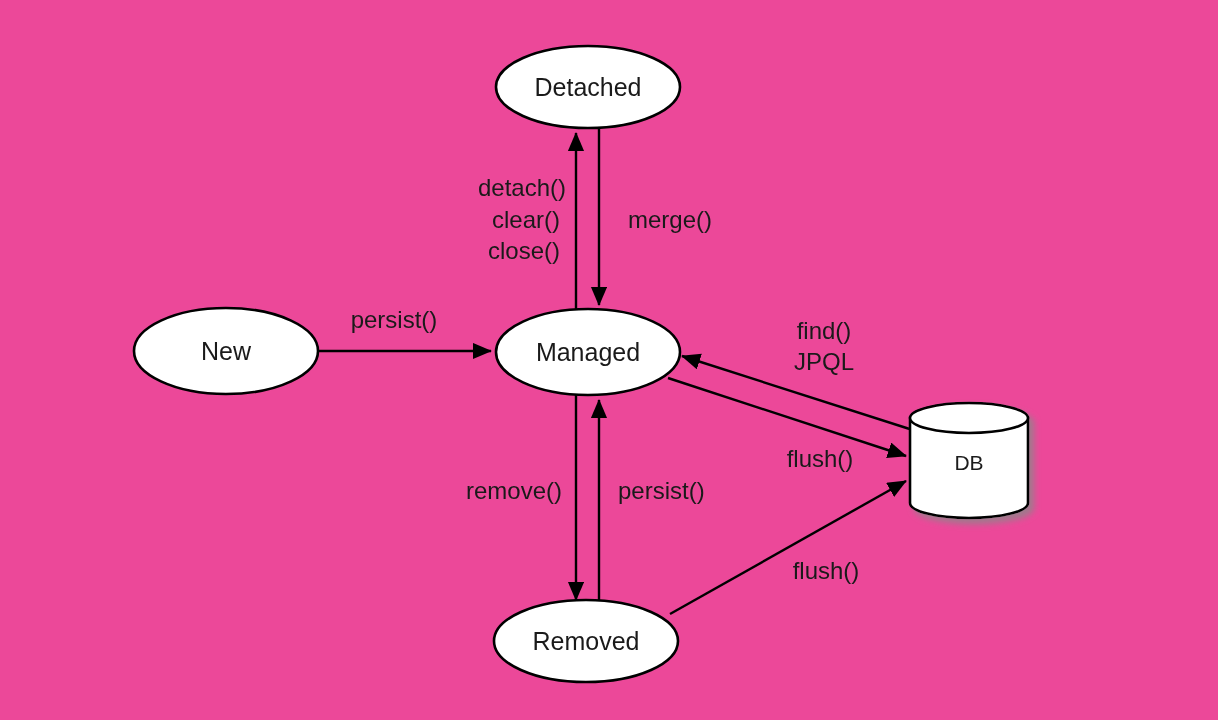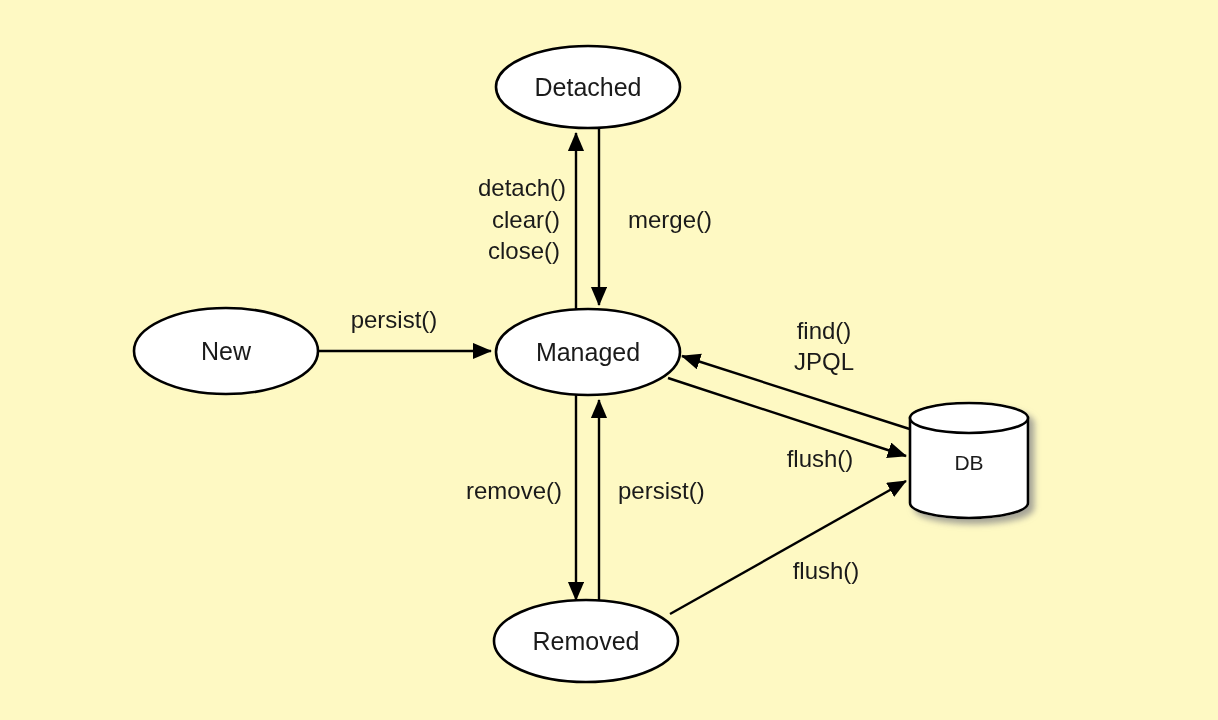--- a/index.html
+++ b/index.html
@@ -10,21 +10,21 @@
   body {
     width: 1218px;
     height: 720px;
     overflow: hidden;
     font-family: "Liberation Sans", sans-serif;
   }
   #diagram-root {
     position: relative;
     width: 1218px;
     height: 720px;
-    background: #fef9c3;
+    background: #ec4899;
   }
   svg.canvas {
     position: absolute;
     top: 0;
     left: 0;
     width: 1218px;
     height: 720px;
     display: block;
   }
   .node-shape {

